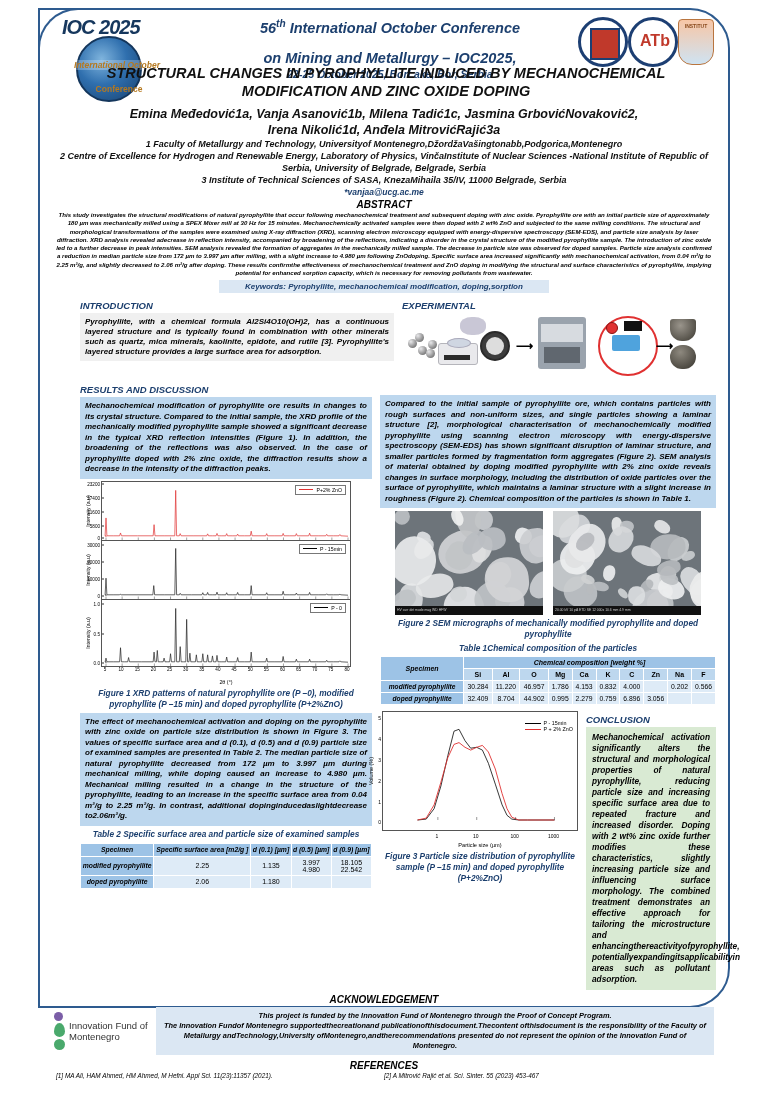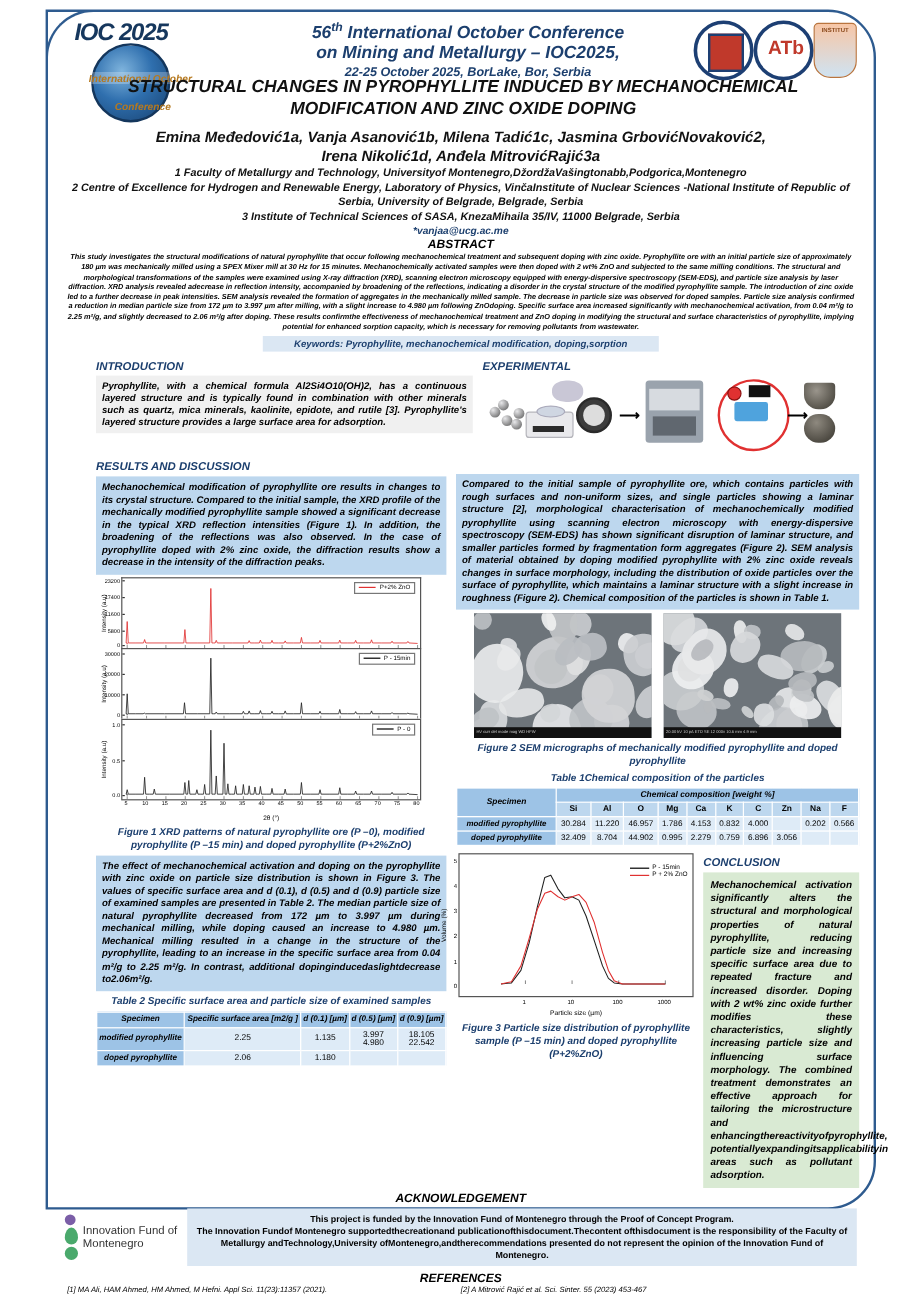--- a/index.html
+++ b/index.html
@@ -14,25 +14,25 @@
   .ioc-logo{position:absolute;left:18px;top:4px;width:120px;height:86px;}
   .ioc-logo .ring{position:absolute;left:18px;top:22px;width:62px;height:62px;border-radius:50%;
       background:radial-gradient(circle at 38% 34%,#7fb4dd 0%,#2f6fae 45%,#17406e 100%);
       border:2px solid #14365c;}
   .ioc-logo .ioc-text{position:absolute;left:4px;top:2px;font-weight:bold;font-style:italic;font-size:20px;
       color:#16375d;letter-spacing:-1px;text-shadow:1px 1px 0 #fff;}
   .ioc-logo .band{position:absolute;top:46px;left:-2px;width:122px;text-align:center;
       font-size:8.5px;font-weight:bold;color:#b6791f;background:rgba(255,255,255,.25);
       font-style:italic;line-height:10px;}
   .ioc-logo .band2{position:absolute;top:70px;left:18px;width:86px;text-align:center;
-      font-size:8.5px;font-weight:bold;color:#b6791f;font-style:italic;}
+      font-size:8.5px;font-weight:bold;color:#b6791f;}
   .conf-title{position:absolute;left:150px;top:6px;width:400px;text-align:center;font-style:italic;
       font-weight:bold;color:#1c3f6e;}
   .conf-title .l1{font-size:14.5px;line-height:16px;}
-  .conf-title .l2{font-size:14.5px;line-height:17px;}
+  .conf-title .l2{font-size:14.5px;line-height:17px;margin-top:14px;}
   .conf-title .l3{font-size:10.5px;line-height:14px;}
   .logos{position:absolute;right:14px;top:7px;display:flex;gap:0;align-items:center;}
   .lg{width:44px;height:44px;}
   .lg.seal{border-radius:50%;border:3px solid #1d3f73;background:#fff;position:relative;}
   .lg.seal i{position:absolute;left:9px;top:8px;width:26px;height:28px;background:#c0392b;
       border:2px solid #1d3f73;display:block;}
   .lg.seal.b i{background:#fff;color:#c0392b;font-style:normal;font-weight:bold;font-size:16px;
       text-align:center;line-height:26px;border:none;}
   .lg.shield{width:36px;height:46px;background:linear-gradient(#f7c6a6,#cfe3f2);
       border:1.5px solid #b9753f;border-radius:4px 4px 14px 14px;position:relative;font-size:5px;
@@ -144,21 +144,21 @@
   .psdleg i{display:block;width:16px;height:0;border-top:1px solid #000;}
 
   
   .ack-wrap{display:flex;align-items:center;margin:2px 14px 0;gap:6px;}
   .iflogo{width:96px;flex:0 0 96px;display:flex;align-items:center;gap:4px;}
   .iflogo .dots{width:14px;}
   .iflogo .d1{width:9px;height:9px;border-radius:50%;background:#7b5ea7;margin-bottom:2px;}
   .iflogo .d2{width:11px;height:14px;border-radius:50% 50% 50% 50%/60% 60% 40% 40%;background:#4aa96c;}
   .iflogo .d3{width:11px;height:11px;border-radius:50%;background:#4aa96c;margin-top:2px;}
   .iflogo span{font-size:9.5px;line-height:11px;color:#333;}
-  .ack{background:#dbe7f3;flex:1;text-align:center;font-size:7.4px;line-height:10px;
+  .ack{background:#dbe7f3;flex:1;text-align:center;font-size:7.4px;line-height:10px;font-style:italic;
       font-weight:bold;padding:4px 6px;}
   .refs{display:flex;margin:0 16px;font-size:6.4px;font-style:italic;}
   .refs div{flex:1;}
 </style>
 </head>
 <body>
 
 <div class="poster">
 
   <div class="header">

